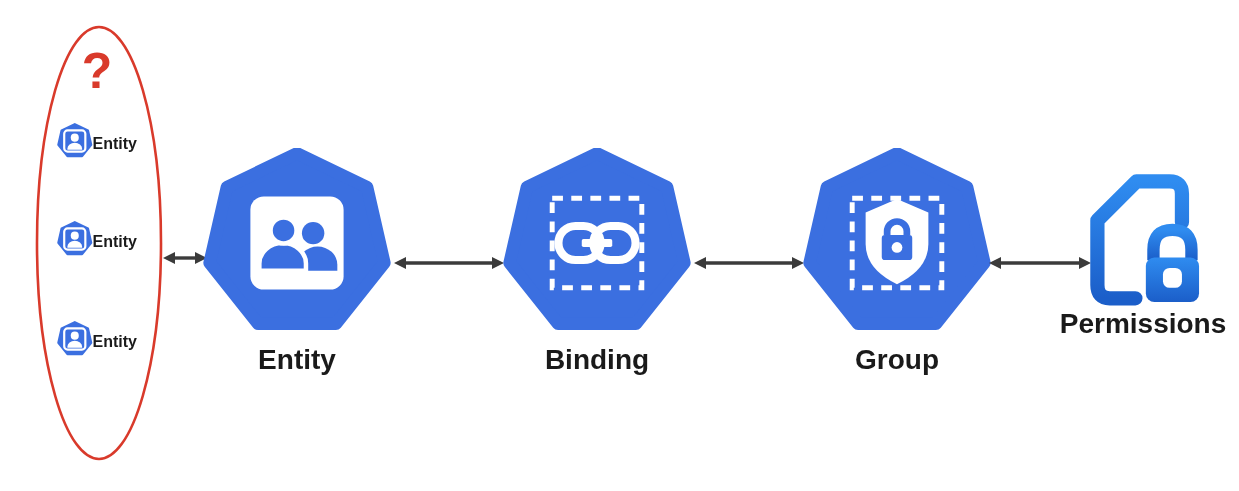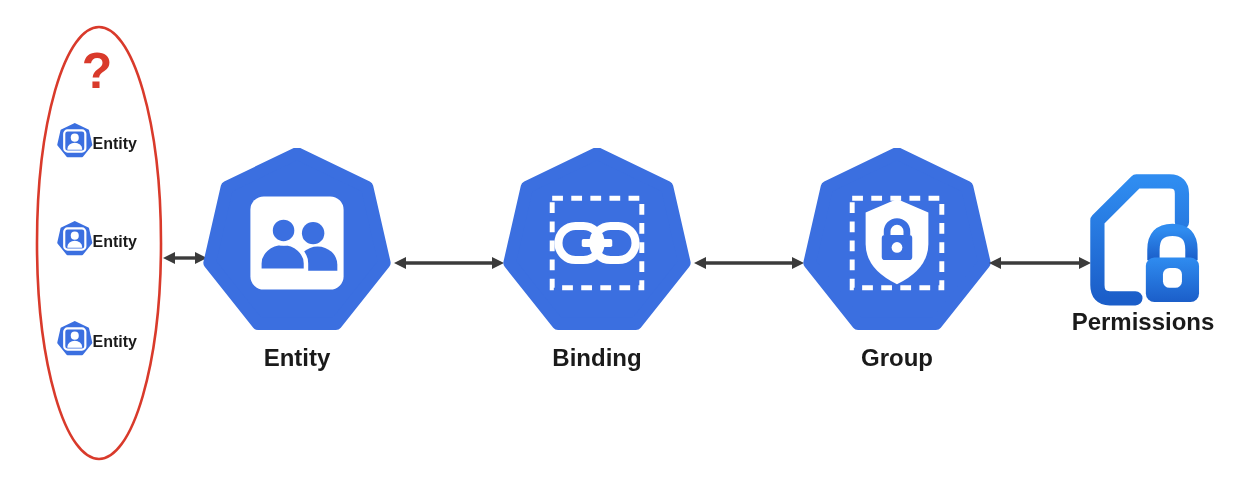--- a/index.html
+++ b/index.html
@@ -29,21 +29,21 @@
     margin-top:6px;
     font-size:16px;font-weight:700;color:var(--label,#1a1a1a);
   }
   .node{
     position:absolute;
     width:190px;
     display:flex;flex-direction:column;align-items:center;
   }
   .node-label{
     margin-top:6px;
-    font-size:24px;font-weight:700;color:var(--label,#1a1a1a);
+    font-size:28px;font-weight:700;color:var(--label,#1a1a1a);
     white-space:nowrap;
   }
   .perm-node{
     position:absolute;
     width:170px;
     display:flex;flex-direction:column;align-items:center;
   }
   .perm-node .node-label{margin-top:2px;}
   .arrow line{stroke:var(--arrow,#3B3B3B);stroke-width:3.4;}
   .arrow polygon{fill:var(--arrow,#3B3B3B);}

